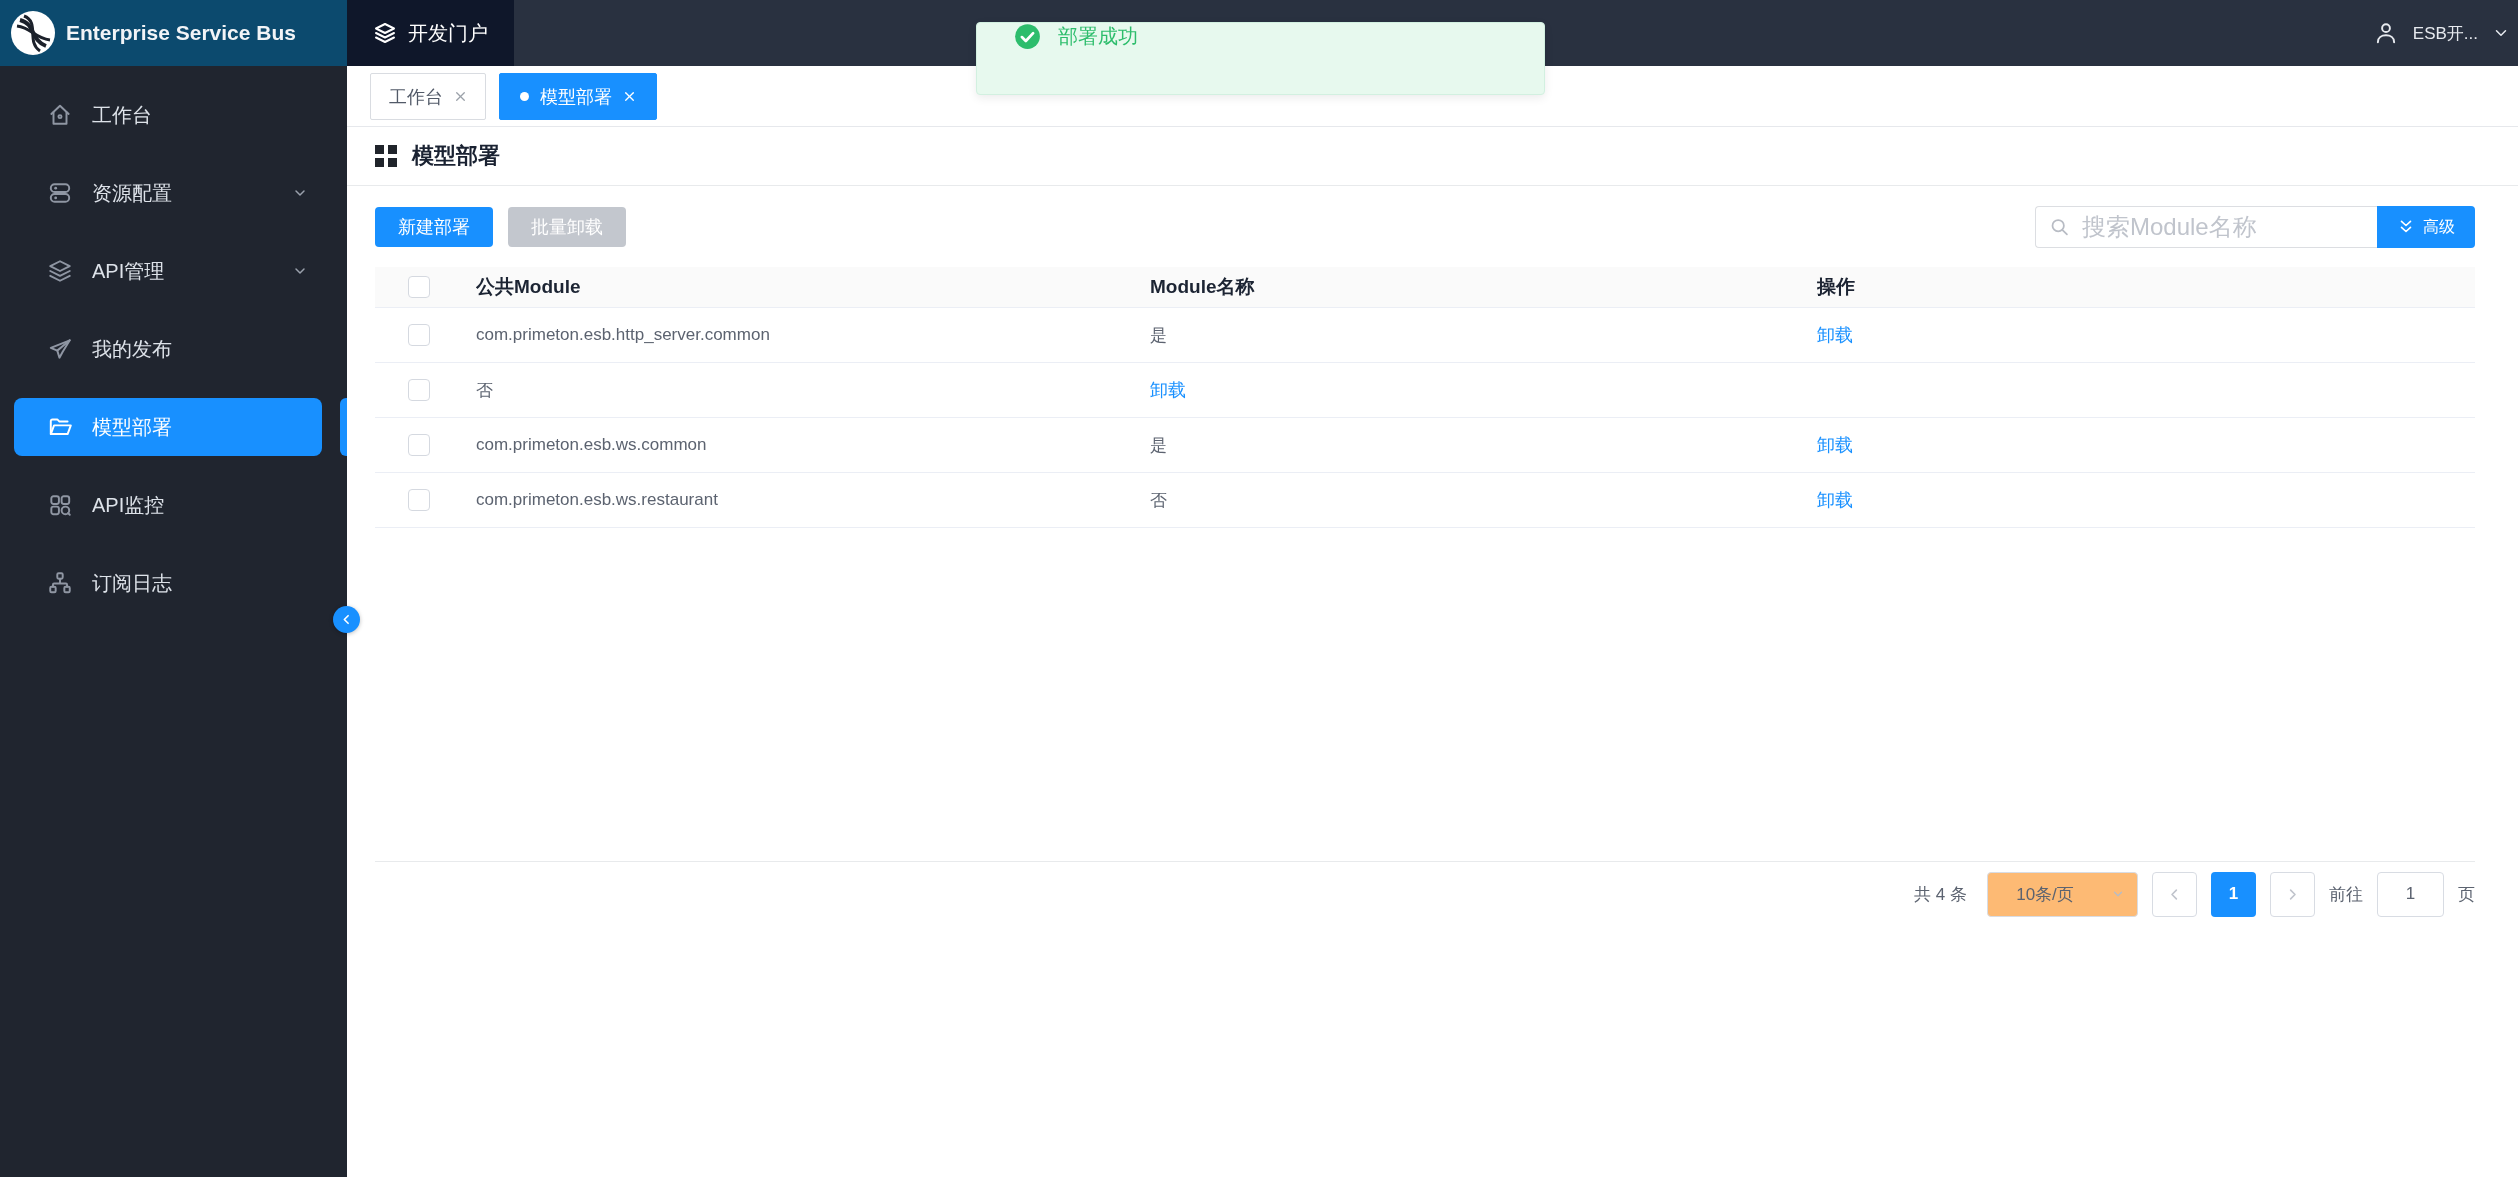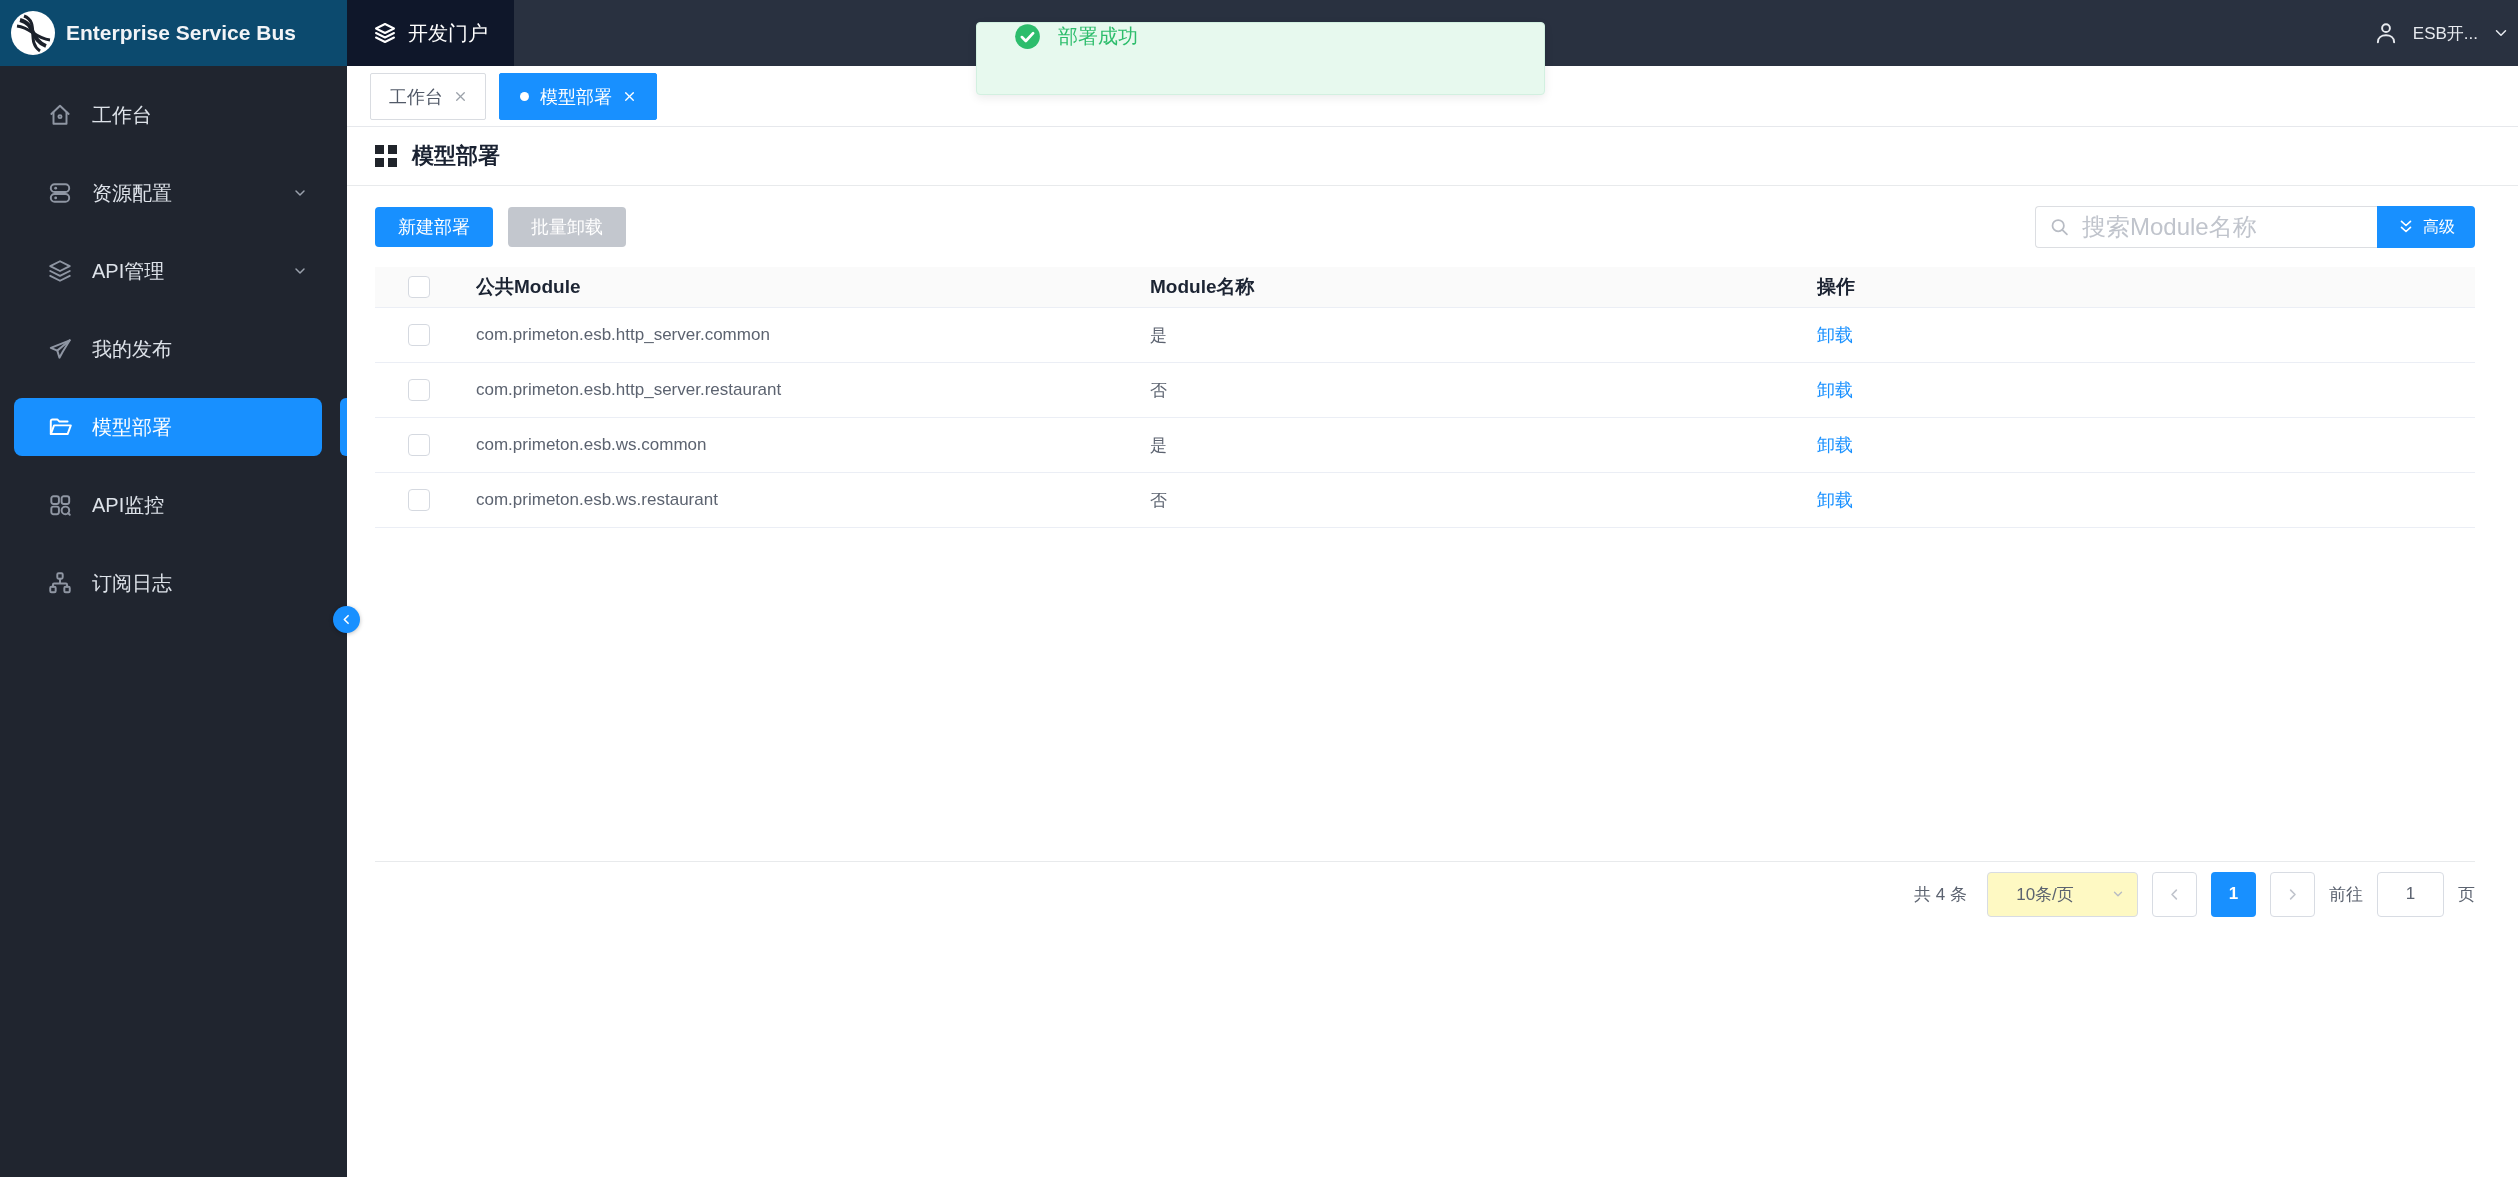--- a/index.html
+++ b/index.html
@@ -69,21 +69,21 @@
   .t-body-row { height:55px; background:#fff; }
   .t-cell { font-size:17px; color:#5c6370; white-space:nowrap; overflow:hidden; }
   .cb-cell { padding-left:33px; }
   .checkbox { width:22px; height:22px; border:1px solid #d5d9e0; border-radius:4px; background:#fff; display:block; cursor:pointer; }
   .link { color:#1890ff; cursor:pointer; text-decoration:none; font-size:18px; }
 
   
   .bottom-divider { margin:333px 43px 0 28px; border-top:1px solid #e8eaec; }
   .pagination { margin:7px 43px 0 28px; height:50px; display:flex; align-items:center; justify-content:flex-end; gap:14px; font-size:17px; color:#5c6370; }
   .pg-total { margin-right:6px; white-space:nowrap; }
-  .pg-select { position:relative; width:151px; height:45px; border:1px solid #d8dce3; border-radius:4px; display:flex; align-items:center; justify-content:center; padding-right:35px; cursor:pointer; color:#5c6370; background:#fef9c3; }
+  .pg-select { position:relative; width:151px; height:45px; border:1px solid #d8dce3; border-radius:4px; display:flex; align-items:center; justify-content:center; padding-right:35px; cursor:pointer; color:#5c6370; background:#fdba74; }
   .pg-select .sel-caret { position:absolute; right:12px; top:50%; transform:translateY(-50%); width:14px; height:14px; color:#b8bcc4; }
   .pg-btn { width:45px; height:45px; border:1px solid #d8dce3; border-radius:4px; background:#fff; display:flex; align-items:center; justify-content:center; color:#c0c4cc; cursor:pointer; }
   .pg-page { width:45px; height:45px; border-radius:4px; background:#1890ff; color:#fff; font-weight:bold; display:flex; align-items:center; justify-content:center; cursor:pointer; }
   .pg-goto-input { width:67px; height:45px; border:1px solid #d8dce3; border-radius:4px; text-align:center; font-size:17px; color:#5c6370; outline:none; font-family:inherit; }
   .pg-label { white-space:nowrap; }
 
   svg { overflow:visible; }
 </style>
 </head>
 <body>
@@ -296,21 +296,20 @@
           </div>
         <div class="t-cell">com.primeton.esb.http_server.common</div>
         <div class="t-cell">是</div>
         <div class="t-cell"><a class="link">卸载</a></div>
       </div>
 
       <div class="t-row t-body-row">
         <div class="t-cell cb-cell">
             <span class="checkbox"></span>
           </div>
-        <div class="t-cell">com.primeton.esb.http_server.restaurant</div>
         <div class="t-cell">否</div>
         <div class="t-cell"><a class="link">卸载</a></div>
       </div>
 
       <div class="t-row t-body-row">
         <div class="t-cell cb-cell">
             <span class="checkbox"></span>
           </div>
         <div class="t-cell">com.primeton.esb.ws.common</div>
         <div class="t-cell">是</div>

